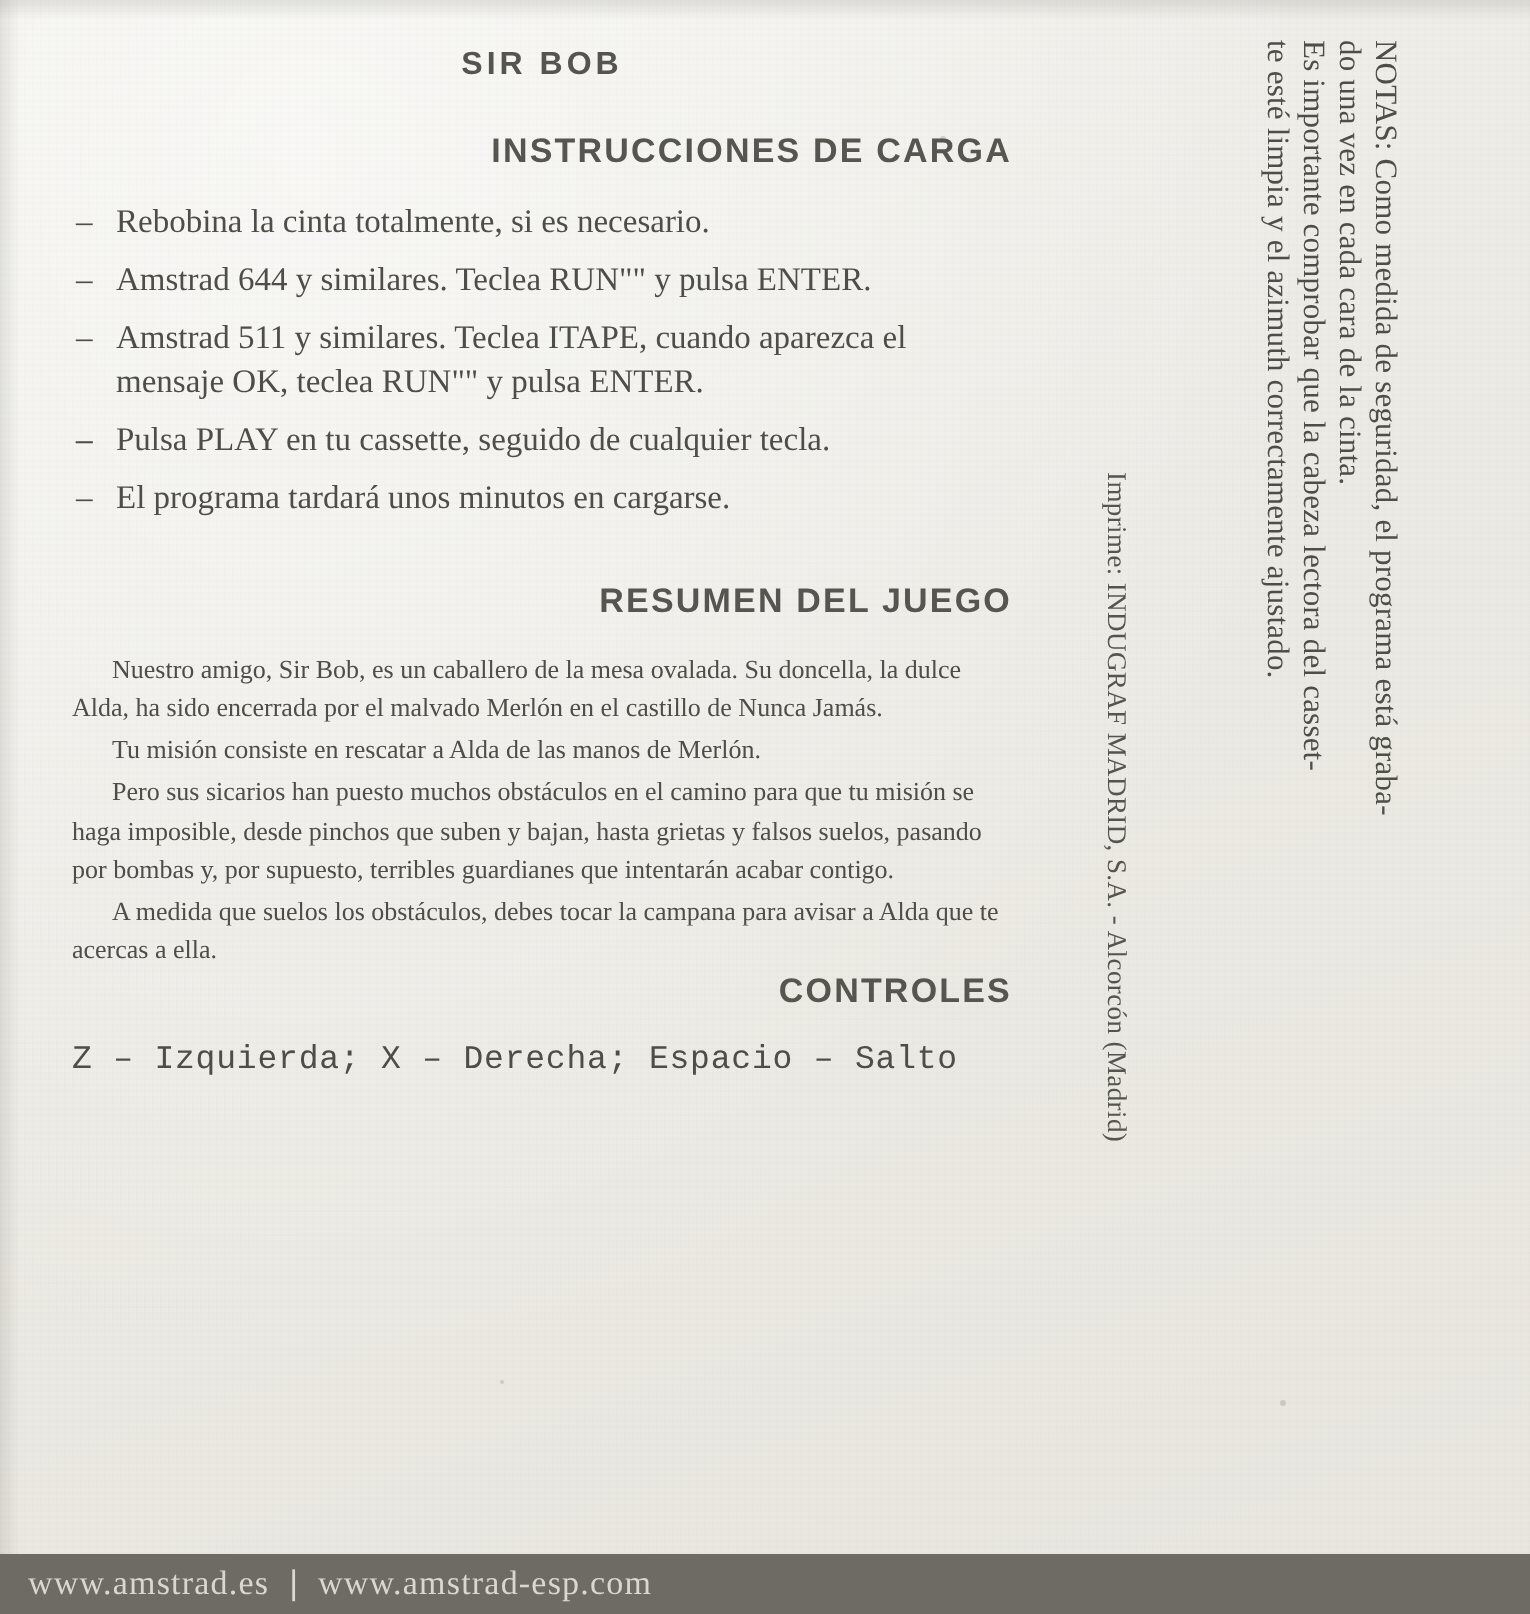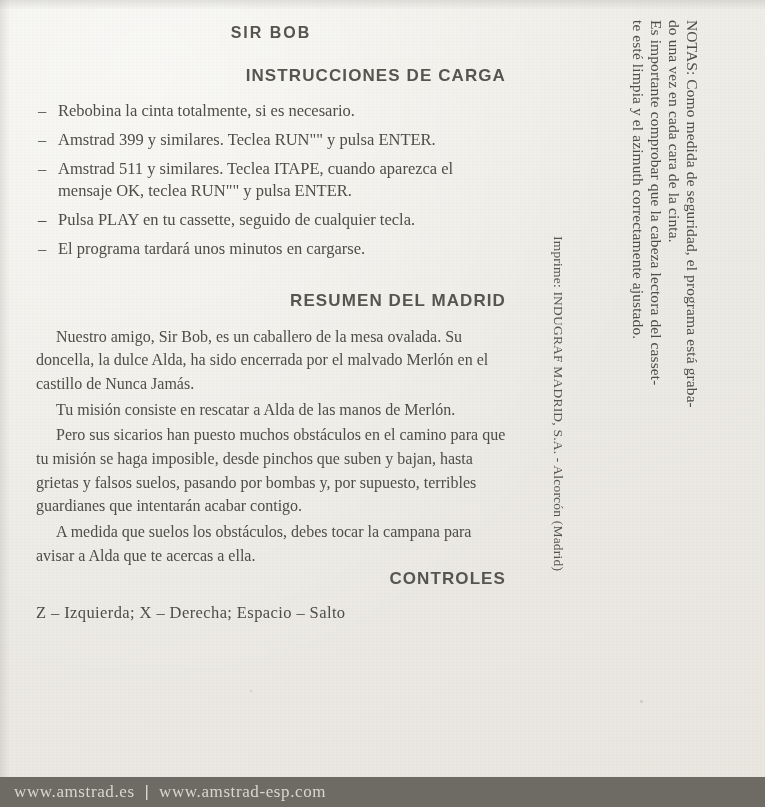--- a/index.html
+++ b/index.html
@@ -71,28 +71,28 @@
     line-height: 1.38;
     color: #4e4d47;
   }
   ul.load-list li .dash {
     position: absolute;
     left: 2px;
     top: 0;
   }
   .para {
     font-family: "Liberation Serif", serif;
-    font-size: 16px;
+    font-size: 13px;
     line-height: 1.48;
     color: #4e4d47;
     margin: 0 0 2px 0;
     text-indent: 20px;
   }
   .controls-line {
-    font-family: Liberation Serif, serif;
+    font-family: Liberation Mono, monospace;
     font-size: 16.5px;
     color: #4e4d47;
     letter-spacing: 0.4px;
   }
   .notas-wrap {
     position: absolute;
     left: 700px;
     top: 20px;
     width: 560px;
     height: 64px;
@@ -186,40 +186,40 @@
 
     <div class="section-head">INSTRUCCIONES DE CARGA</div>
 
     <ul class="load-list">
       <li>
         <span class="dash">–</span>
         <span>Rebobina la cinta totalmente, si es necesario.</span>
       </li>
       <li>
         <span class="dash">–</span>
-        <span>Amstrad 399 y similares. Teclea RUN"" y pulsa ENTER.</span>
+        <span>Amstrad 644 y similares. Teclea RUN"" y pulsa ENTER.</span>
       </li>
       <li>
         <span class="dash">–</span>
         <span>Amstrad 511 y similares. Teclea ITAPE, cuando aparezca el mensaje OK, teclea RUN"" y pulsa ENTER.</span>
       </li>
       <li>
         <span class="dash">–</span>
       </li>
       <li>
         <span class="dash">–</span>
         <span>Pulsa PLAY en tu cassette, seguido de cualquier tecla.</span>
       </li>
       <li>
         <span class="dash">–</span>
         <span>El programa tardará unos minutos en cargarse.</span>
       </li>
     </ul>
 
-    <div class="section-head rj">RESUMEN DEL MADRID</div>
+    <div class="section-head rj">RESUMEN DEL JUEGO</div>
 
     <p class="para">Nuestro amigo, Sir Bob, es un caballero de la mesa ovalada. Su doncella, la dulce Alda, ha sido encerrada por el malvado Merlón en el castillo de Nunca Jamás.</p>
     <p class="para">Tu misión consiste en rescatar a Alda de las manos de Merlón.</p>
     <p class="para">Pero sus sicarios han puesto muchos obstáculos en el camino para que tu misión se haga imposible, desde pinchos que suben y bajan, hasta grietas y falsos suelos, pasando por bombas y, por supuesto, terribles guardianes que intentarán acabar contigo.</p>
     <p class="para">A medida que suelos los obstáculos, debes tocar la campana para avisar a Alda que te acercas a ella.</p>
 
     <div class="section-head ctrl">CONTROLES</div>
     <div class="controls-line">Z – Izquierda; X – Derecha; Espacio – Salto</div>
   </div>
 

